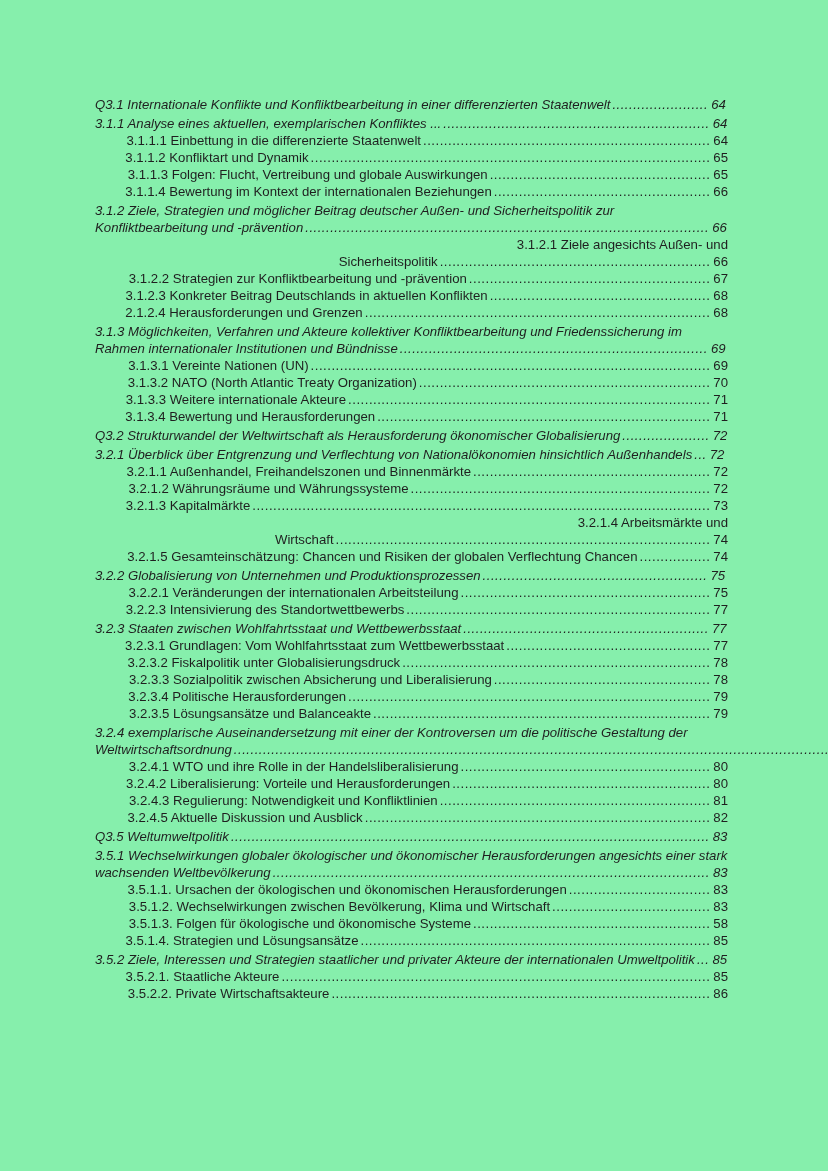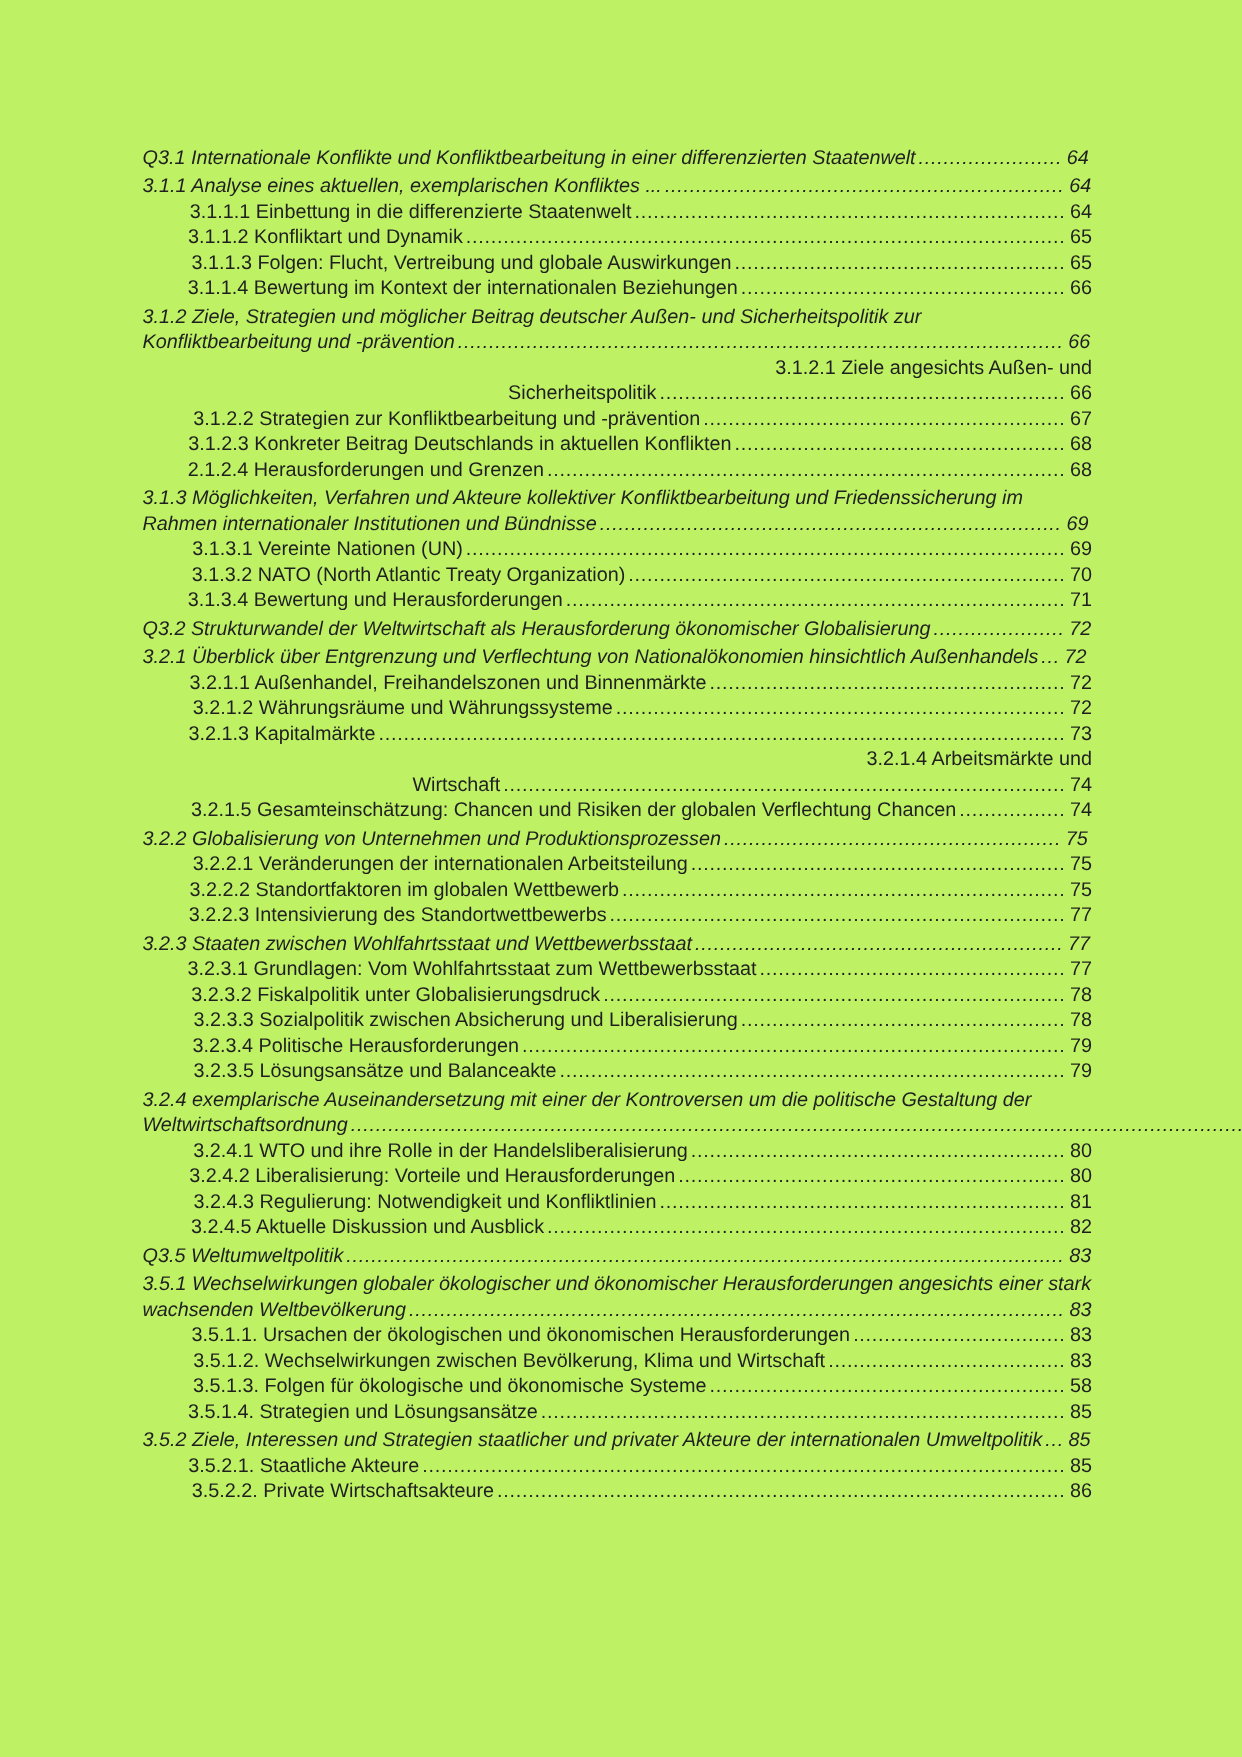--- a/index.html
+++ b/index.html
@@ -5,21 +5,21 @@
   html, body {
     margin: 0;
     padding: 0;
     background: #ffffff;
   }
   .page {
     position: relative;
     width: 828px;
     height: 1171px;
     margin: 0 auto;
-    background: #bef264;
+    background: #86efac;
     overflow: hidden;
     box-sizing: border-box;
     padding: 96px 100px 0 95px;
     font-family: "Liberation Sans", "DejaVu Sans", sans-serif;
     font-size: 13.2px;
     line-height: 17px;
     color: #1f1f1f;
   }
   .toc { width: 633px; }
   .toc-group { margin-top: 2px; }
@@ -66,37 +66,37 @@
         <div class="toc-row lvl1"><span class="t">3.1.2 Ziele, Strategien und möglicher Beitrag deutscher Außen- und Sicherheitspolitik zur Konfliktbearbeitung und -prävention</span><span class="dots">.................................................................................................</span><span class="pg">66</span></div>
         <div class="toc-row lvl2"><span class="t">3.1.2.1 Ziele angesichts Außen- und Sicherheitspolitik</span><span class="dots">.................................................................</span><span class="pg">66</span></div>
         <div class="toc-row lvl2"><span class="t">3.1.2.2 Strategien zur Konfliktbearbeitung und -prävention</span><span class="dots">..........................................................</span><span class="pg">67</span></div>
         <div class="toc-row lvl2"><span class="t">3.1.2.3 Konkreter Beitrag Deutschlands in aktuellen Konflikten</span><span class="dots">.....................................................</span><span class="pg">68</span></div>
         <div class="toc-row lvl2"><span class="t">2.1.2.4 Herausforderungen und Grenzen</span><span class="dots">...................................................................................</span><span class="pg">68</span></div>
       </section>
       <section class="toc-group">
         <div class="toc-row lvl1"><span class="t">3.1.3 Möglichkeiten, Verfahren und Akteure kollektiver Konfliktbearbeitung und Friedenssicherung im Rahmen internationaler Institutionen und Bündnisse</span><span class="dots">..........................................................................</span><span class="pg">69</span></div>
         <div class="toc-row lvl2"><span class="t">3.1.3.1 Vereinte Nationen (UN)</span><span class="dots">................................................................................................</span><span class="pg">69</span></div>
         <div class="toc-row lvl2"><span class="t">3.1.3.2 NATO (North Atlantic Treaty Organization)</span><span class="dots">......................................................................</span><span class="pg">70</span></div>
+        <div class="toc-row lvl2"><span class="t">3.1.3.3 Weitere internationale Akteure</span><span class="dots">.......................................................................................</span><span class="pg">71</span></div>
         <div class="toc-row lvl2"><span class="t">3.1.3.4 Bewertung und Herausforderungen</span><span class="dots">................................................................................</span><span class="pg">71</span></div>
       </section>
       <section class="toc-group">
         <div class="toc-row lvl1"><span class="t">Q3.2 Strukturwandel der Weltwirtschaft als Herausforderung ökonomischer Globalisierung</span><span class="dots">.....................</span><span class="pg">72</span></div>
       </section>
       <section class="toc-group">
         <div class="toc-row lvl1"><span class="t">3.2.1 Überblick über Entgrenzung und Verflechtung von Nationalökonomien hinsichtlich Außenhandels</span><span class="dots">...</span><span class="pg">72</span></div>
         <div class="toc-row lvl2"><span class="t">3.2.1.1 Außenhandel, Freihandelszonen und Binnenmärkte</span><span class="dots">.........................................................</span><span class="pg">72</span></div>
         <div class="toc-row lvl2"><span class="t">3.2.1.2 Währungsräume und Währungssysteme</span><span class="dots">........................................................................</span><span class="pg">72</span></div>
         <div class="toc-row lvl2"><span class="t">3.2.1.3 Kapitalmärkte</span><span class="dots">..............................................................................................................</span><span class="pg">73</span></div>
         <div class="toc-row lvl2"><span class="t">3.2.1.4 Arbeitsmärkte und Wirtschaft</span><span class="dots">..........................................................................................</span><span class="pg">74</span></div>
         <div class="toc-row lvl2"><span class="t">3.2.1.5 Gesamteinschätzung: Chancen und Risiken der globalen Verflechtung Chancen</span><span class="dots">.................</span><span class="pg">74</span></div>
       </section>
       <section class="toc-group">
         <div class="toc-row lvl1"><span class="t">3.2.2 Globalisierung von Unternehmen und Produktionsprozessen</span><span class="dots">......................................................</span><span class="pg">75</span></div>
         <div class="toc-row lvl2"><span class="t">3.2.2.1 Veränderungen der internationalen Arbeitsteilung</span><span class="dots">............................................................</span><span class="pg">75</span></div>
-        <div class="toc-row lvl2"><span class="t">3.2.2.2 Standortfaktoren im globalen Wettbewerb</span><span class="dots">.......................................................................</span><span class="pg">75</span></div>
         <div class="toc-row lvl2"><span class="t">3.2.2.3 Intensivierung des Standortwettbewerbs</span><span class="dots">.........................................................................</span><span class="pg">77</span></div>
       </section>
       <section class="toc-group">
         <div class="toc-row lvl1"><span class="t">3.2.3 Staaten zwischen Wohlfahrtsstaat und Wettbewerbsstaat</span><span class="dots">...........................................................</span><span class="pg">77</span></div>
         <div class="toc-row lvl2"><span class="t">3.2.3.1 Grundlagen: Vom Wohlfahrtsstaat zum Wettbewerbsstaat</span><span class="dots">.................................................</span><span class="pg">77</span></div>
         <div class="toc-row lvl2"><span class="t">3.2.3.2 Fiskalpolitik unter Globalisierungsdruck</span><span class="dots">..........................................................................</span><span class="pg">78</span></div>
         <div class="toc-row lvl2"><span class="t">3.2.3.3 Sozialpolitik zwischen Absicherung und Liberalisierung</span><span class="dots">....................................................</span><span class="pg">78</span></div>
         <div class="toc-row lvl2"><span class="t">3.2.3.4 Politische Herausforderungen</span><span class="dots">.......................................................................................</span><span class="pg">79</span></div>
         <div class="toc-row lvl2"><span class="t">3.2.3.5 Lösungsansätze und Balanceakte</span><span class="dots">.................................................................................</span><span class="pg">79</span></div>
       </section>

